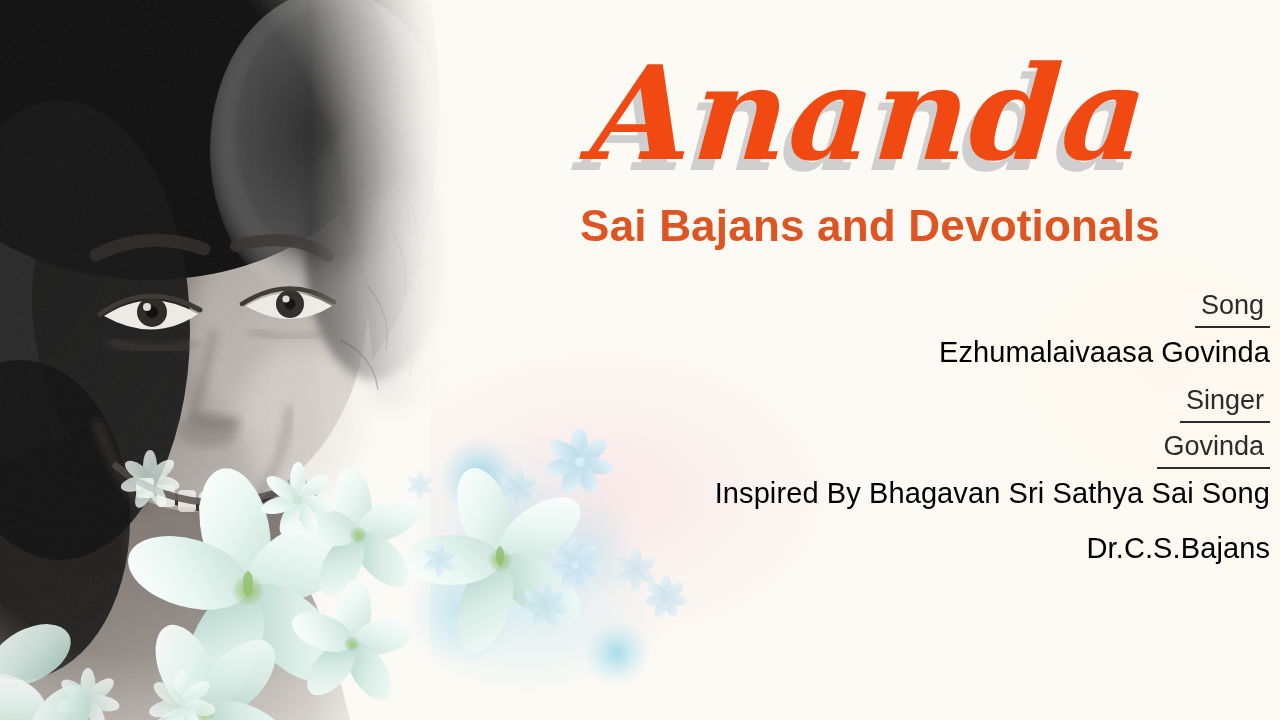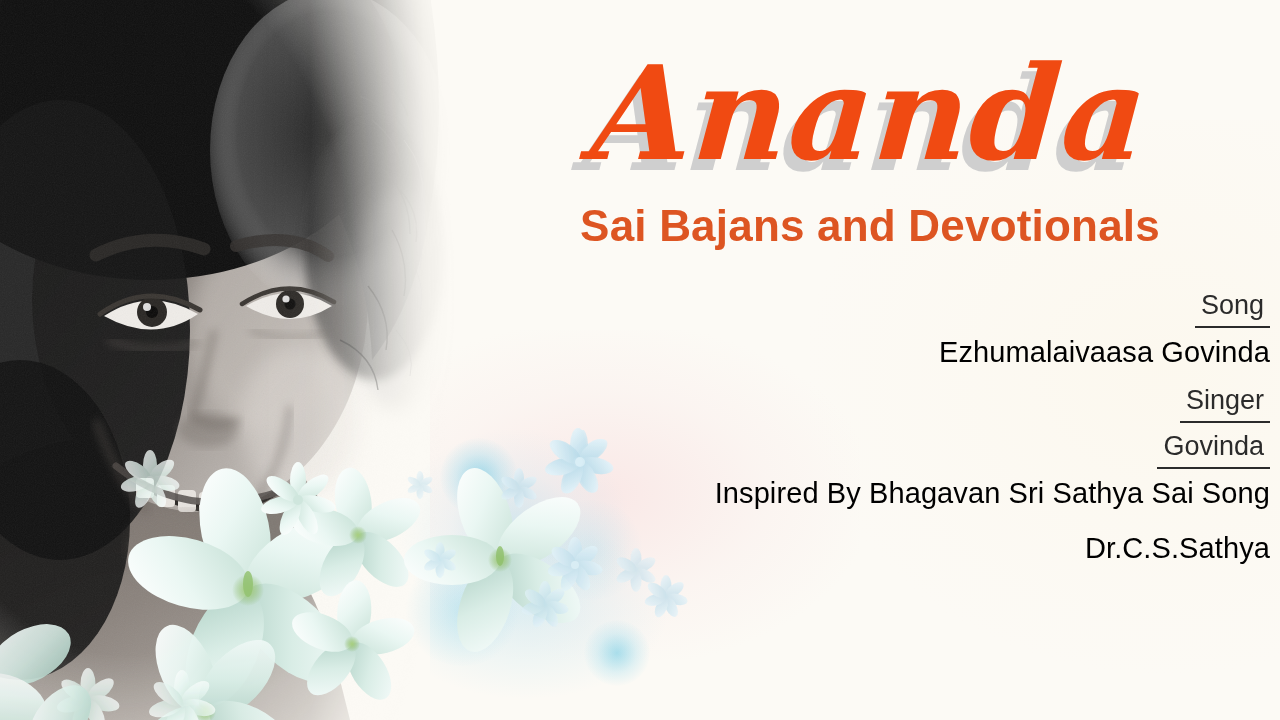--- a/index.html
+++ b/index.html
@@ -451,17 +451,17 @@
     <div class="credit-row">
       <div><span class="credit-label">Singer</span></div>
     </div>
 
     <div class="credit-row">
       <div><span class="credit-label">Govinda</span></div>
       <div class="credit-value">Inspired By Bhagavan Sri Sathya Sai Song</div>
     </div>
 
     <div class="credit-row">
-      <div class="credit-value">Dr.C.S.Sathya</div>
+      <div class="credit-value">Dr.C.S.Bajans</div>
     </div>
 
   </div>
 </div>
 
 </body></html>

